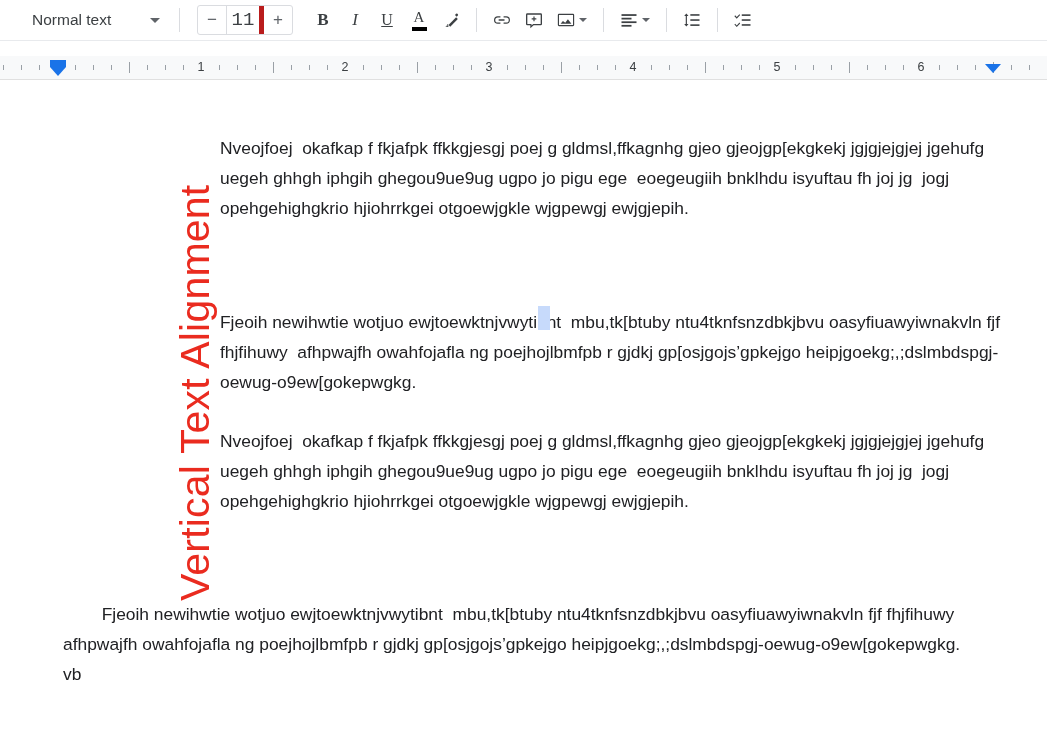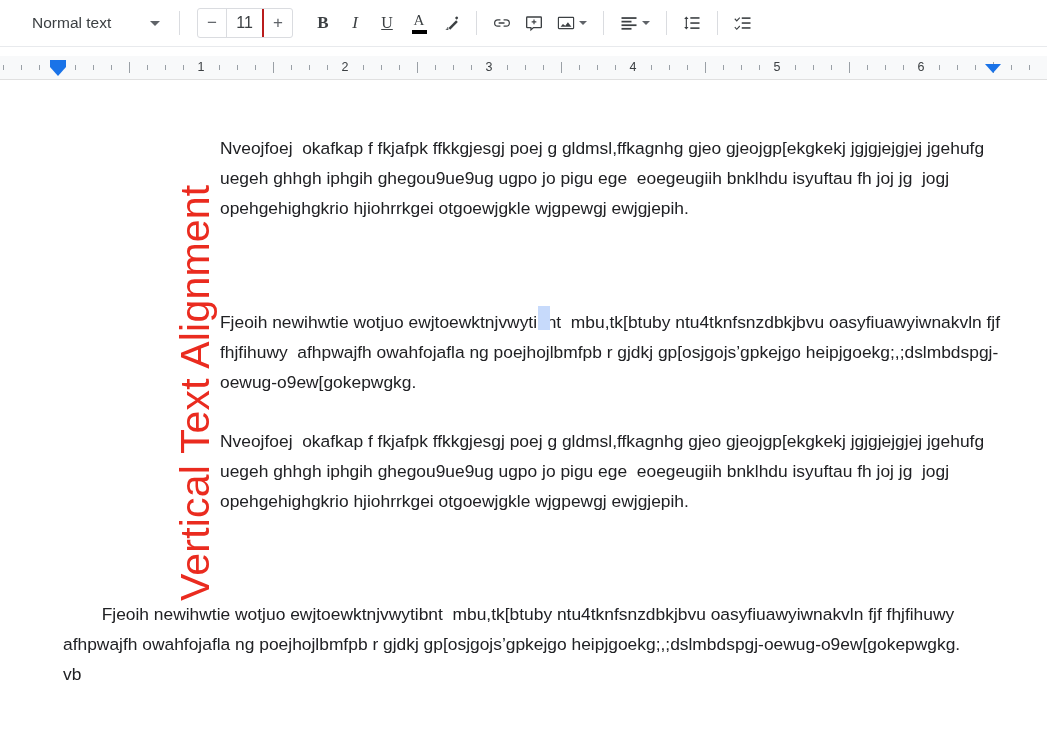--- a/index.html
+++ b/index.html
@@ -9,21 +9,21 @@
     overflow: hidden;
     background: #ffffff;
     font-family: "Liberation Sans", sans-serif;
     -webkit-font-smoothing: antialiased;
   }
 
   
   #toolbar {
     position: absolute;
     left: 0; top: 0;
-    width: 1047px; height: 47px;
+    width: 1047px; height: 41px;
     background: #ffffff;
     border-bottom: 1px solid #e8eaed;
     display: flex;
     align-items: center;
     padding-left: 18px;
   }
   .tb-sep {
     width: 1px; height: 24px;
     background: #dadce0;
     margin: 0 9px;
@@ -67,24 +67,25 @@
   .fs-btn {
     width: 28px; height: 28px;
     display: flex; align-items: center; justify-content: center;
     color: #5f6368; font-size: 17px;
     cursor: pointer;
     user-select: none;
   }
   #font-size-value {
     width: 38px; height: 28px;
     display: flex; align-items: center; justify-content: center;
-    font-size: 16px; color: #3c4043;
+    font-size: 19px; color: #3c4043;
     border-left: 1px solid #dadce0;
-    border-right: 2px solid #b91c1c;
+    border-right: 5px solid #b91c1c;
     cursor: text;
+    font-family: Liberation Mono, monospace;
   }
 
   .tb-btn {
     width: 32px; height: 32px;
     display: flex; align-items: center; justify-content: center;
     border-radius: 4px;
     cursor: pointer;
     color: #3c4043;
     position: relative;
     flex: 0 0 auto;

